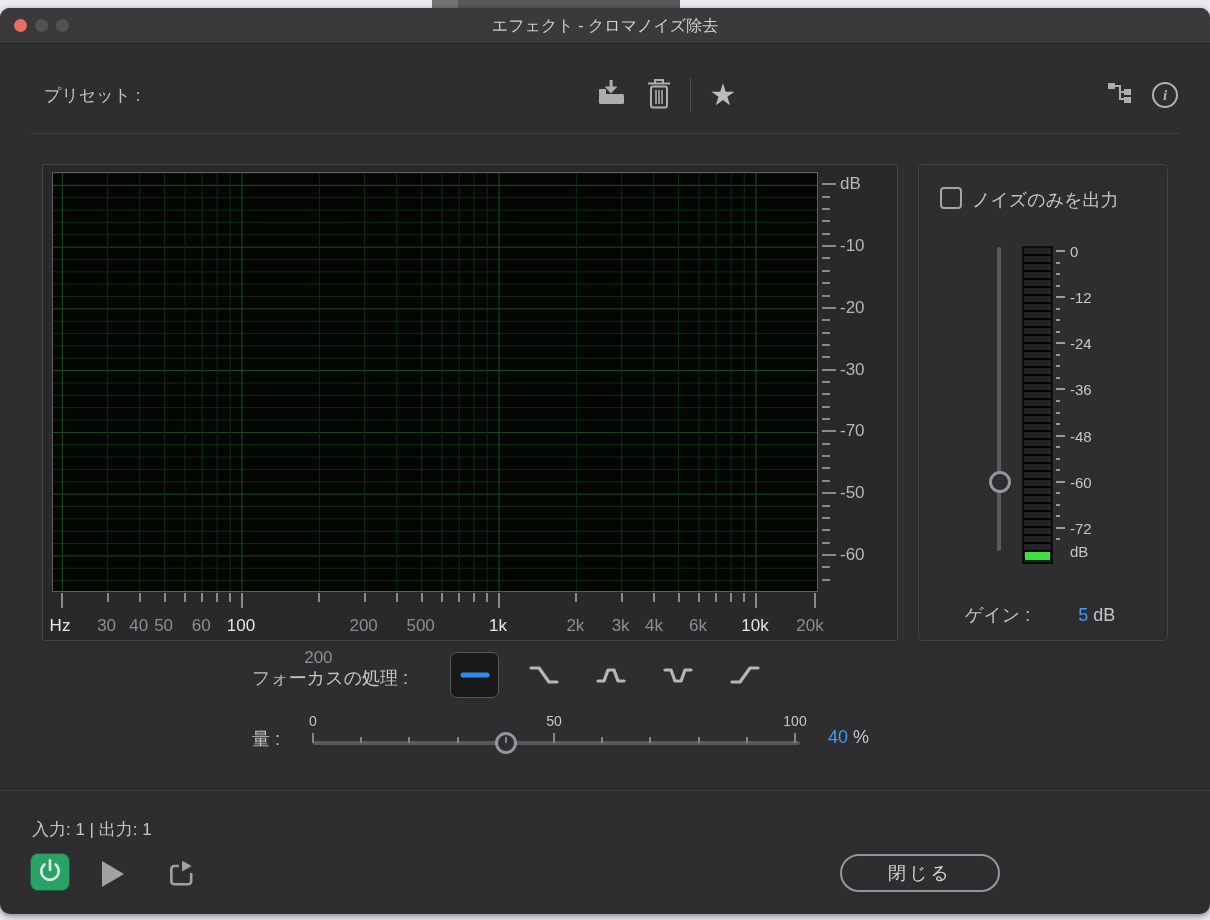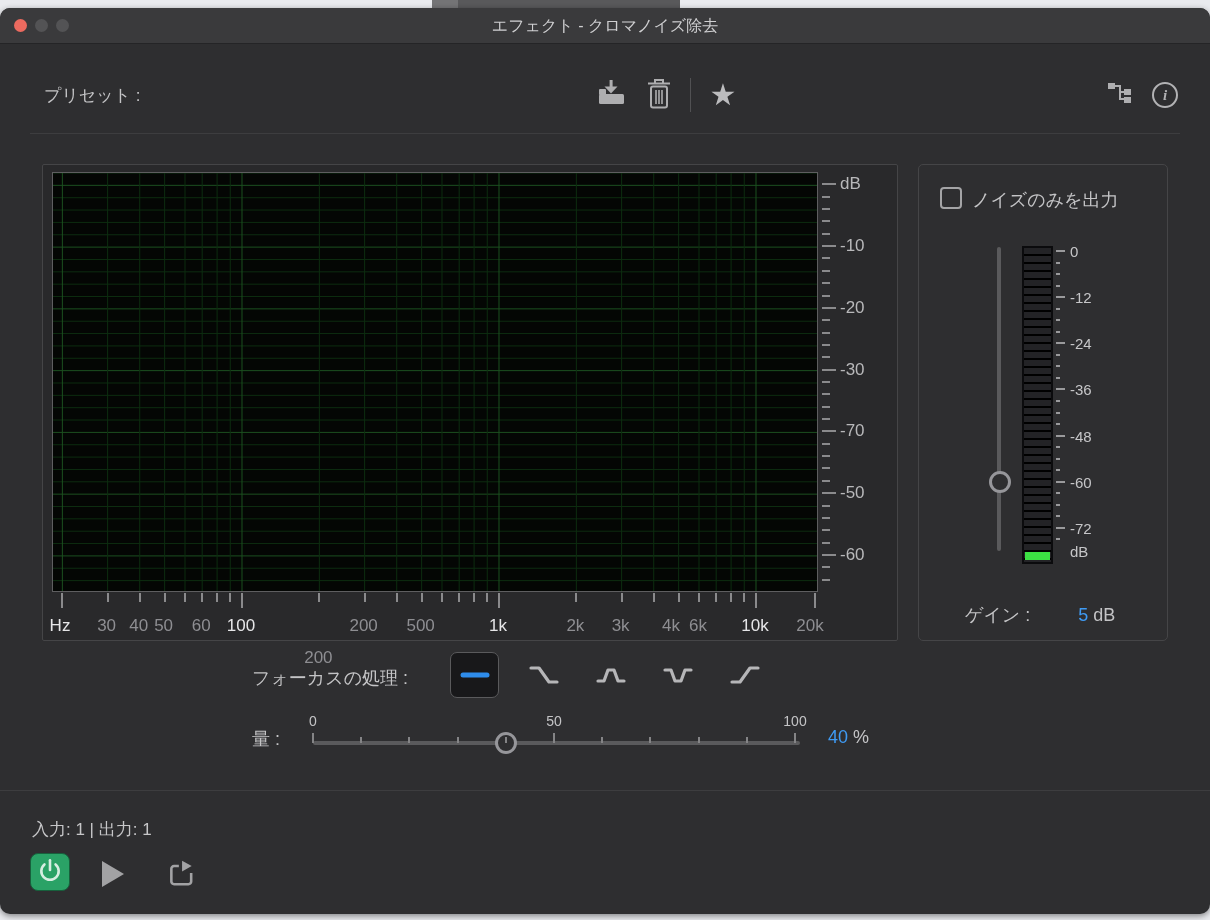--- a/index.html
+++ b/index.html
@@ -293,20 +293,21 @@
   </div>
   <div class="abs play-tri"></div>
   <div class="abs loop-btn">
     <span>
       <svg width="30" height="28" viewBox="0 0 28 26">
         <path d="M5,9 a2.5,2.5 0 0 1 2.5,-2.5 H12 M5,9 V21 a2.5,2.5 0 0 0 2.5,2.5 H21 a2.5,2.5 0 0 0 2.5,-2.5 V13" fill="none" stroke="#a2a2a4" stroke-width="2.4"></path>
         <polygon points="15,1.5 24,6.5 15,11.5" fill="#a2a2a4"></polygon>
       </svg>
     </span>
   </div>
+  <button class="pill-btn close-btn">閉じる</button>
 
 <div class="axis-tick" style="left: 822px; top: 183.352px; width: 14px; height: 2px;"></div>
     <div class="db-lab" style="left: 840px; top: 184.352px;">dB</div>
     <div class="axis-tick" style="left: 822px; top: 195.704px; width: 8px; height: 2px;"></div>
     <div class="axis-tick" style="left: 822px; top: 208.056px; width: 8px; height: 2px;"></div>
     <div class="axis-tick" style="left: 822px; top: 220.408px; width: 8px; height: 2px;"></div>
     <div class="axis-tick" style="left: 822px; top: 232.76px; width: 8px; height: 2px;"></div>
     <div class="axis-tick" style="left: 822px; top: 245.112px; width: 14px; height: 2px;"></div>
     <div class="db-lab" style="left: 840px; top: 246.112px;">-10</div>
     <div class="axis-tick" style="left: 822px; top: 257.464px; width: 8px; height: 2px;"></div>
@@ -375,21 +376,21 @@
     <div class="axis-lab" style="left: 138.727px; top: 616px;">40</div>
     <div class="axis-lab" style="left: 163.633px; top: 616px;">50</div>
     <div class="axis-lab" style="left: 201.188px; top: 616px;">60</div>
     <div class="axis-lab bright" style="left: 240.998px; top: 616px;">100</div>
     <div class="axis-lab" style="left: 318.363px; top: 616px; margin-top: 32px;">200</div>
     <div class="axis-lab" style="left: 363.618px; top: 616px;">200</div>
     <div class="axis-lab" style="left: 420.633px; top: 616px;">500</div>
     <div class="axis-lab bright" style="left: 497.998px; top: 616px;">1k</div>
     <div class="axis-lab" style="left: 575.363px; top: 616px;">2k</div>
     <div class="axis-lab" style="left: 620.618px; top: 616px;">3k</div>
-    <div class="axis-lab" style="left: 671px; top: 616px;">4k</div>
+    <div class="axis-lab" style="left: 654px; top: 616px;">4k</div>
     <div class="axis-lab" style="left: 697.983px; top: 616px;">6k</div>
     <div class="axis-lab bright" style="left: 754.998px; top: 616px;">10k</div>
     <div class="axis-lab" style="left: 810px; top: 616px;">20k</div>
     <div class="meter-tick" style="left: 1056px; top: 250px; width: 9px; height: 2px;"></div>
     <div class="meter-lab" style="left: 1070px; top: 251px;">0</div>
     <div class="meter-tick" style="left: 1056px; top: 296.152px; width: 9px; height: 2px;"></div>
     <div class="meter-lab" style="left: 1070px; top: 297.152px;">-12</div>
     <div class="meter-tick" style="left: 1056px; top: 342.304px; width: 9px; height: 2px;"></div>
     <div class="meter-lab" style="left: 1070px; top: 343.304px;">-24</div>
     <div class="meter-tick" style="left: 1056px; top: 388.456px; width: 9px; height: 2px;"></div>

